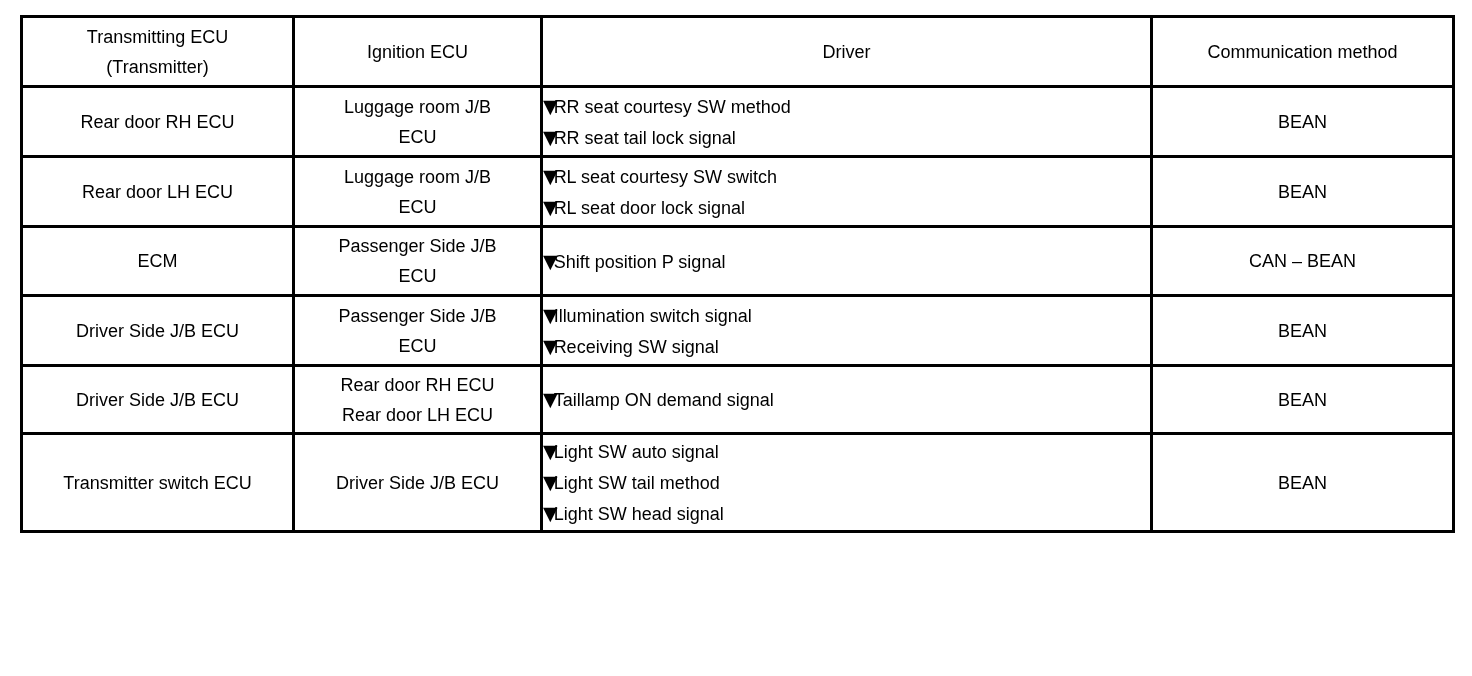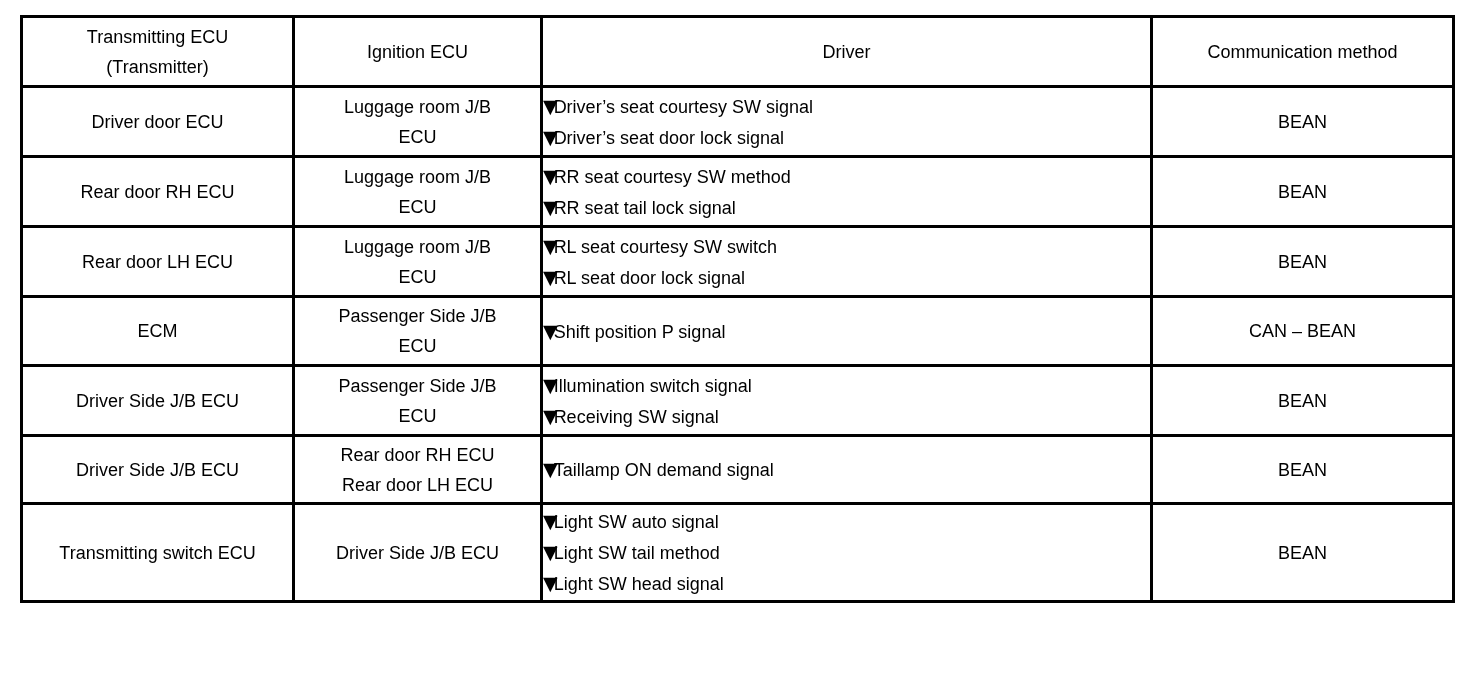--- a/index.html
+++ b/index.html
@@ -73,30 +73,20 @@
   <thead>
     <tr class="h-header">
       <th class="center-cell">Transmitting ECU
 (Transmitter)</th>
       <th class="center-cell">Ignition ECU</th>
       <th class="center-cell">Driver</th>
       <th class="center-cell">Communication method</th>
     </tr>
   </thead>
   <tbody>
-    <tr class="h-r0">
-      <td class="center-cell">Driver door ECU</td>
-      <td class="center-cell">Luggage room J/B
-ECU</td>
-      <td class="signals-cell">
-        <span class="sig-line"><span class="tri">▼</span><span>Driver’s seat courtesy SW signal</span></span>
-        <span class="sig-line"><span class="tri">▼</span><span>Driver’s seat door lock signal</span></span>
-      </td>
-      <td class="center-cell">BEAN</td>
-    </tr>
     <tr class="h-r2">
       <td class="center-cell">Rear door RH ECU</td>
       <td class="center-cell">Luggage room J/B
 ECU</td>
       <td class="signals-cell">
         <span class="sig-line"><span class="tri">▼</span><span>RR seat courtesy SW method</span></span>
         <span class="sig-line"><span class="tri">▼</span><span>RR seat tail lock signal</span></span>
       </td>
       <td class="center-cell">BEAN</td>
     </tr>
@@ -132,21 +122,21 @@
     <tr class="h-r6">
       <td class="center-cell">Driver Side J/B ECU</td>
       <td class="center-cell">Rear door RH ECU
 Rear door LH ECU</td>
       <td class="signals-cell">
         <span class="sig-line"><span class="tri">▼</span><span>Taillamp ON demand signal</span></span>
       </td>
       <td class="center-cell">BEAN</td>
     </tr>
     <tr class="h-r7">
-      <td class="center-cell">Transmitting switch ECU</td>
+      <td class="center-cell">Transmitter switch ECU</td>
       <td class="center-cell">Driver Side J/B ECU</td>
       <td class="signals-cell">
         <span class="sig-line"><span class="tri">▼</span><span>Light SW auto signal</span></span>
         <span class="sig-line"><span class="tri">▼</span><span>Light SW tail method</span></span>
         <span class="sig-line"><span class="tri">▼</span><span>Light SW head signal</span></span>
       </td>
       <td class="center-cell">BEAN</td>
     </tr>
   </tbody>
 </table>

